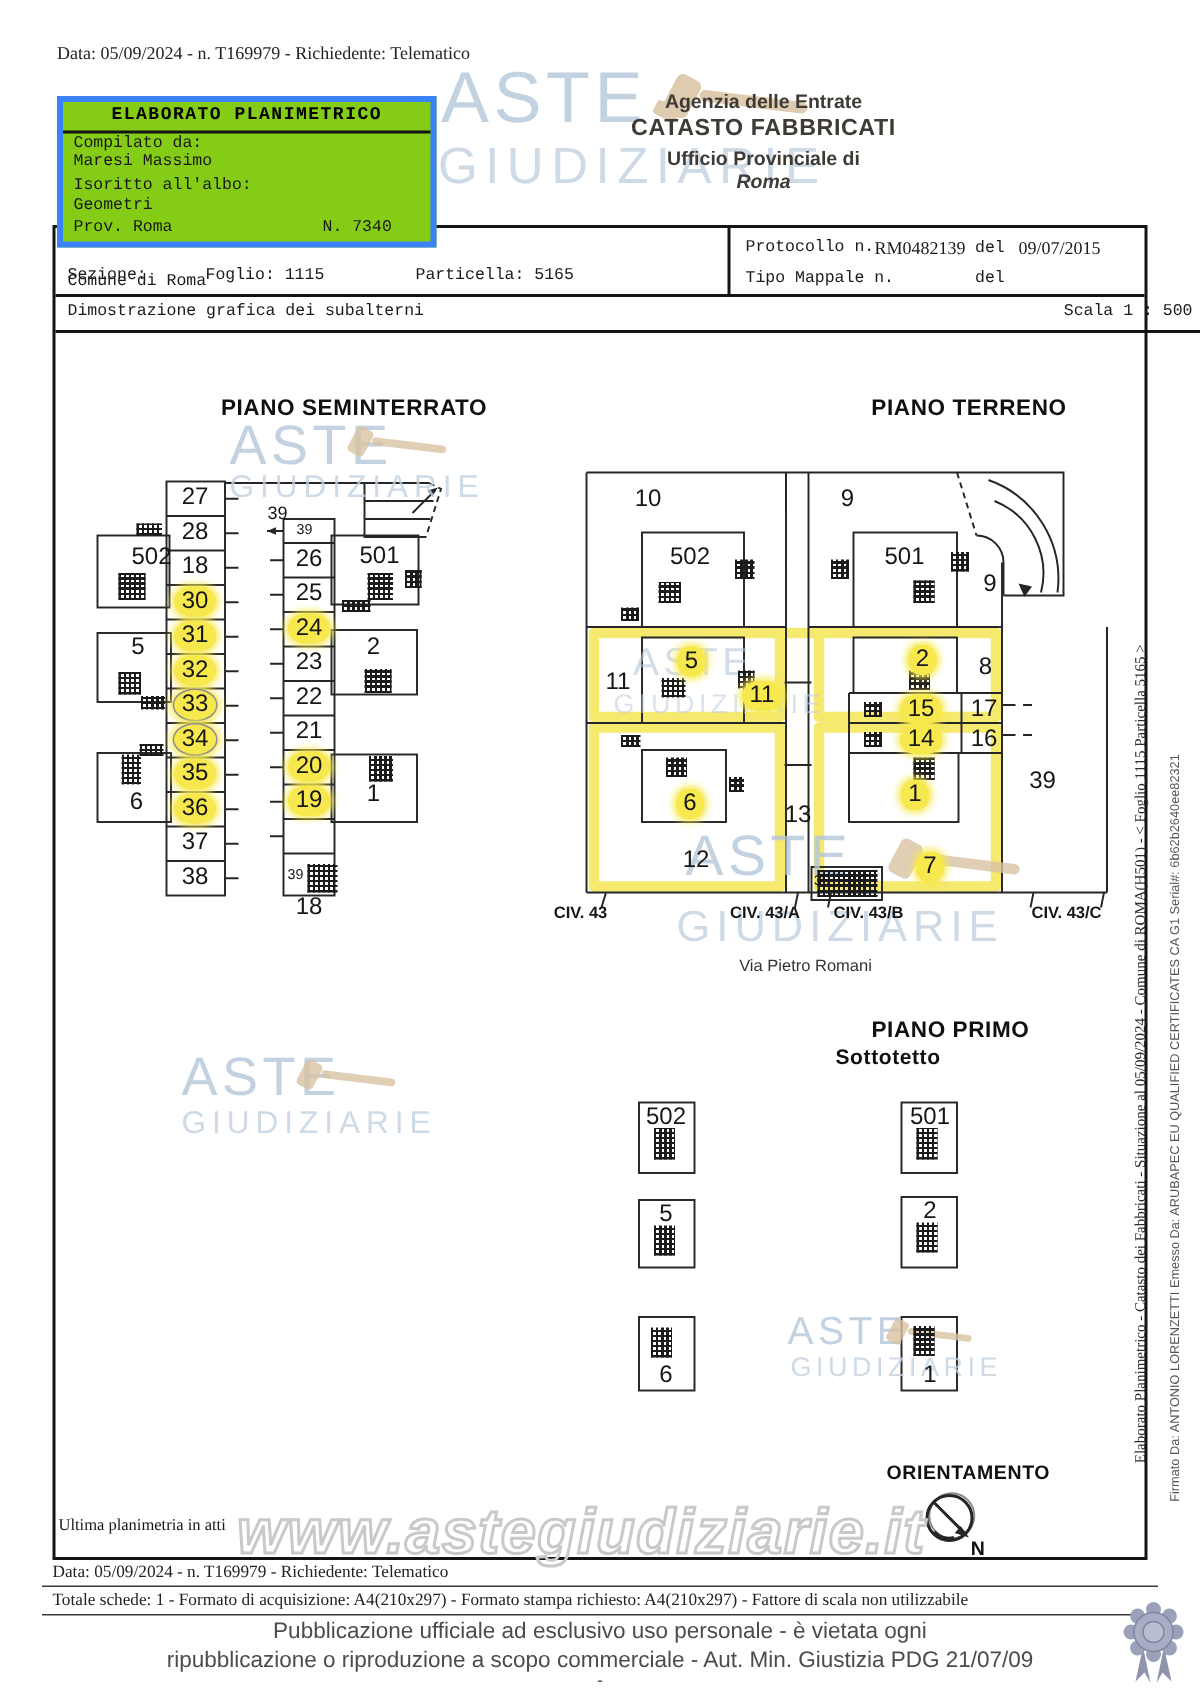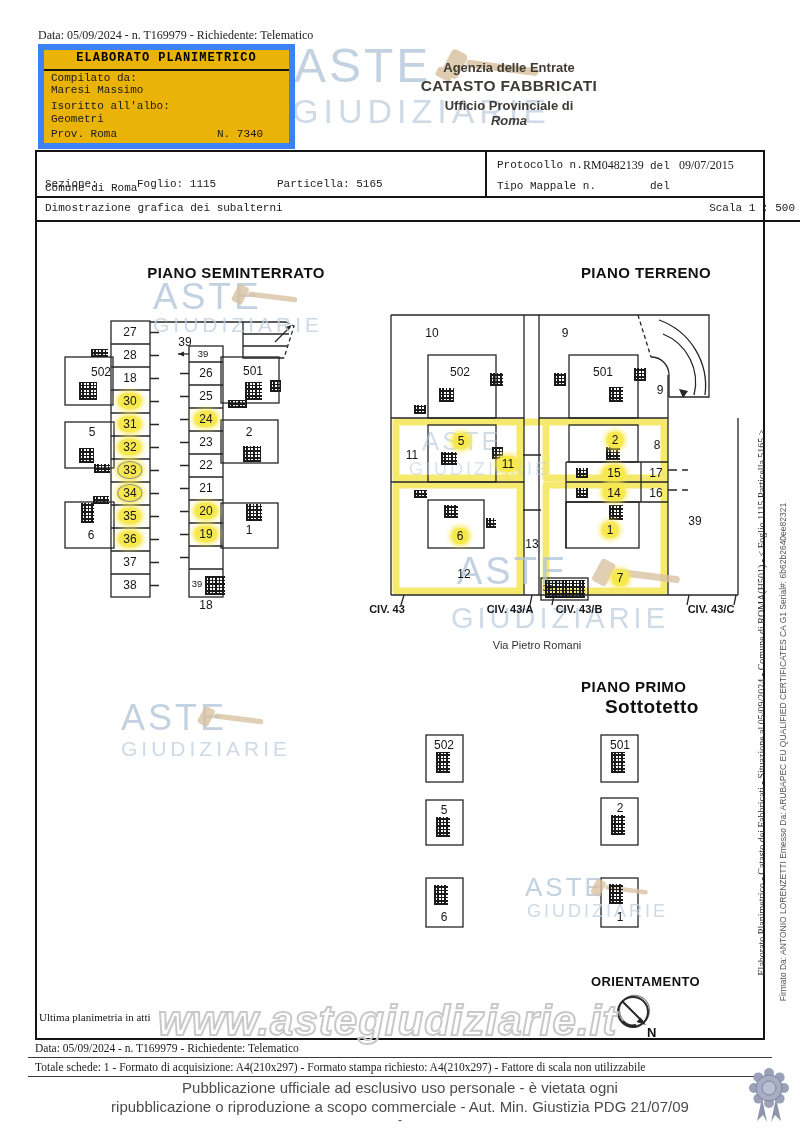--- a/index.html
+++ b/index.html
@@ -2,21 +2,21 @@
 <html><head>
 <meta charset="utf-8">
 <style>
   html,body{margin:0;padding:0;width:800px;height:1128px;overflow:hidden;background:#ffffff;
     font-family:"Liberation Sans",sans-serif;position:relative;}
   .abs{position:absolute;}
   .mono{font-family:"Liberation Mono",monospace;}
   .serif{font-family:"Liberation Serif",serif;}
   
   #date-top{left:38px;top:28px;font-size:12px;color:#222;}
-  #elab-table{left:38px;top:44px;width:245px;height:93px;border:6px solid #3b82f6;background:#eab308;z-index:3;}
+  #elab-table{left:38px;top:64px;width:245px;height:93px;border:4px solid #3b82f6;background:#84cc16;z-index:3;}
   #elab-head{position:absolute;left:0;top:0;right:0;height:18px;border-bottom:2px solid #141414;
     text-align:center;font-weight:bold;font-size:12px;letter-spacing:1px;padding-top:1px;}
   .elab-row{position:absolute;left:7px;font-size:11px;color:#1a1a1a;white-space:pre;}
   #agency{left:409px;top:60px;width:200px;text-align:center;color:#3e3a35;z-index:3;}
   #agency .a1{font-size:13px;font-weight:bold;}
   #agency .a2{font-size:15.5px;font-weight:bold;letter-spacing:.4px;margin-top:2px;}
   #agency .a3{font-size:13px;font-weight:bold;margin-top:3px;}
   #agency .a4{font-size:13px;font-weight:bold;font-style:italic;}
   
   .wm{position:absolute;color:#b5c7da;line-height:1;letter-spacing:3px;z-index:3;white-space:nowrap;
@@ -31,21 +31,21 @@
   #row1-right{position:absolute;left:448px;top:0;width:278px;height:44px;border-left:2px solid #141414;}
   #row2{position:absolute;left:0;top:46px;width:726px;height:22px;border-bottom:2px solid #141414;padding-left:42px;}
   .cellTxt{position:absolute;font-size:11px;color:#1a1a1a;white-space:pre;}
   .serifVal{font-family:"Liberation Serif",serif;font-size:12px;}
   
   #drawing{position:absolute;left:0;top:70px;width:726px;height:814px;}
   #plan-svg{position:absolute;left:0;top:0;z-index:2;}
   .walls{stroke:#262626;stroke-width:1.3;fill:none;}
   .dash{stroke-dasharray:4 3;}
   .yellow{stroke:#f3e44a;stroke-width:7;fill:none;opacity:.8;stroke-linejoin:round;}
-  .plbl{position:absolute;transform:translate(-50%,-50%);font-size:12px;color:#161616;
+  .plbl{position:absolute;transform:translate(-50%,-50%);font-size:16px;color:#161616;
     white-space:nowrap;z-index:5;line-height:1;}
   .plbl.sm{font-size:9.5px;}
   .plbl.hl{background:#f6e84d;border-radius:45%/55%;padding:2px 5px;box-shadow:0 0 5px 2px rgba(246,232,77,.9);}
   .plbl.circ{border:1.6px solid #8f8f8f;border-radius:50%;}
   .ptitle{position:absolute;transform:translate(-50%,-50%);font-weight:bold;font-size:15px;
     color:#101010;letter-spacing:.4px;white-space:nowrap;z-index:5;}
   .tl{transform:none;}
   .hatch{position:absolute;z-index:4;background:
     repeating-linear-gradient(0deg,#1b1b1b 0 1.6px,transparent 1.6px 3.4px),
     repeating-linear-gradient(90deg,#1b1b1b 0 1.6px,transparent 1.6px 3.4px);}
@@ -257,21 +257,21 @@
     <div class="hatch" style="left:399px;top:530px;width:14px;height:21px;"></div>
     <div class="hatch" style="left:574px;top:530px;width:14px;height:21px;"></div>
     <div class="hatch" style="left:399px;top:595px;width:14px;height:20px;"></div>
     <div class="hatch" style="left:574px;top:593px;width:14px;height:20px;"></div>
     <div class="hatch" style="left:397px;top:663px;width:14px;height:20px;"></div>
     <div class="hatch" style="left:572px;top:662px;width:14px;height:20px;"></div>
 
     <div class="ptitle" style="left:199px;top:50px;">PIANO SEMINTERRATO</div>
     <div class="ptitle" style="left:609px;top:50px;">PIANO TERRENO</div>
     <div class="ptitle tl" style="left:544px;top:456px;">PIANO PRIMO</div>
-    <div class="ptitle tl" style="left:568px;top:474px;font-size:19px;">Sottotetto</div>
+    <div class="ptitle tl" style="left:520px;top:474px;font-size:14px;">Sottotetto</div>
     <div class="ptitle tl" style="left:554px;top:752px;font-size:13px;">ORIENTAMENTO</div>
     <div class="ptitle" style="left:615px;top:810px;font-size:13px;">N</div>
 
     <span class="plbl" style="left:93px;top:110px;">27</span>
     <span class="plbl" style="left:93px;top:133px;">28</span>
     <span class="plbl" style="left:93px;top:156px;">18</span>
     <span class="plbl hl" style="left:93px;top:179px;">30</span>
     <span class="plbl hl" style="left:93px;top:202px;">31</span>
     <span class="plbl hl" style="left:93px;top:225px;">32</span>
     <span class="plbl hl circ" style="left:93px;top:248px;">33</span>

